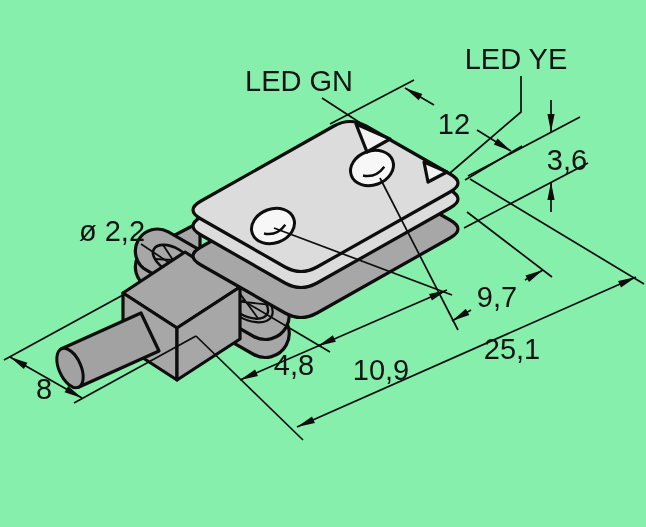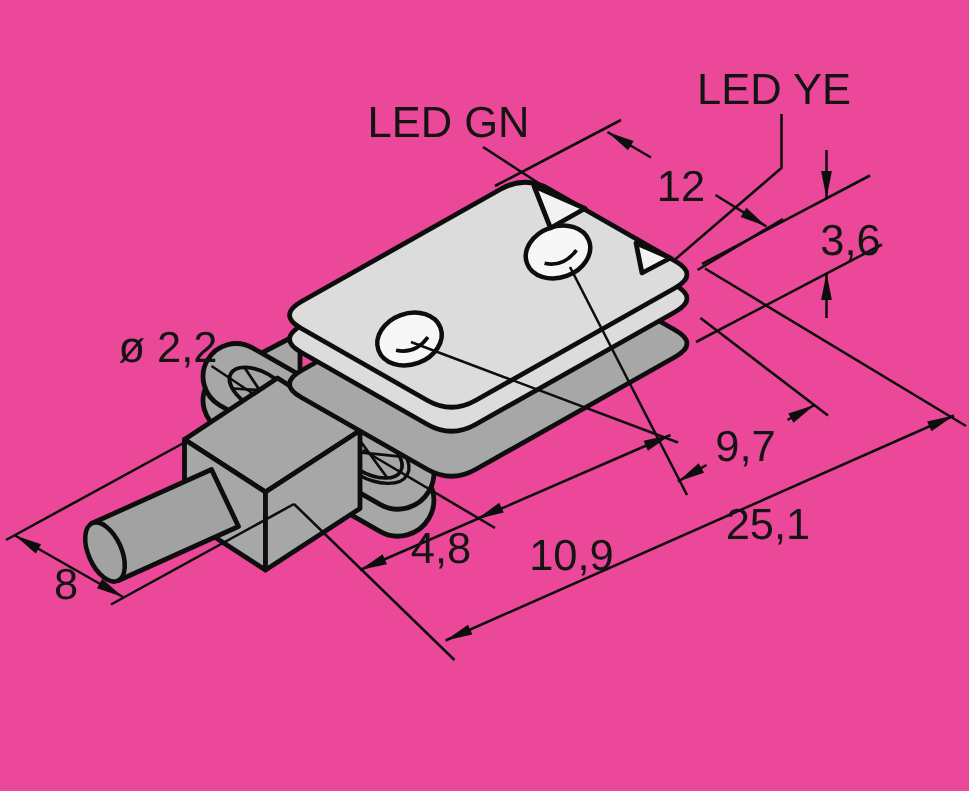--- a/index.html
+++ b/index.html
@@ -1,17 +1,17 @@
 <!DOCTYPE html>
 <html><head>
 <meta charset="utf-8">
 <style>
   html,body{margin:0;padding:0;background:#fff;}
   .canvas{
-    position:relative;width:646px;height:527px;background:#ec4899;overflow:hidden;
+    position:relative;width:646px;height:527px;background:#86efac;overflow:hidden;
     font-family:"Liberation Sans", sans-serif;
   }
   svg{display:block}
   text{
     font-family:"Liberation Sans","DejaVu Sans",sans-serif;
     font-size:29px;fill:#141414;
   }
   .body-stroke{stroke:#0d0d0d;stroke-width:3.2;stroke-linejoin:round;}
   .dim{stroke:#0d0d0d;stroke-width:1.7;fill:none;}
   .thin{stroke:#0d0d0d;stroke-width:1.7;fill:none;}

